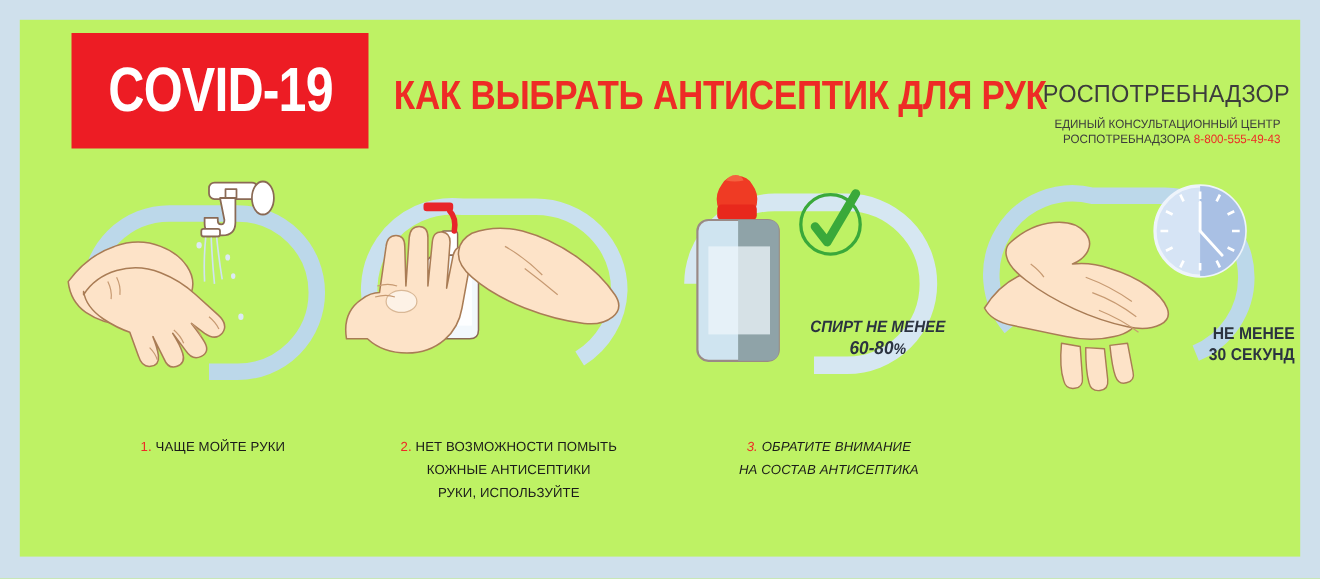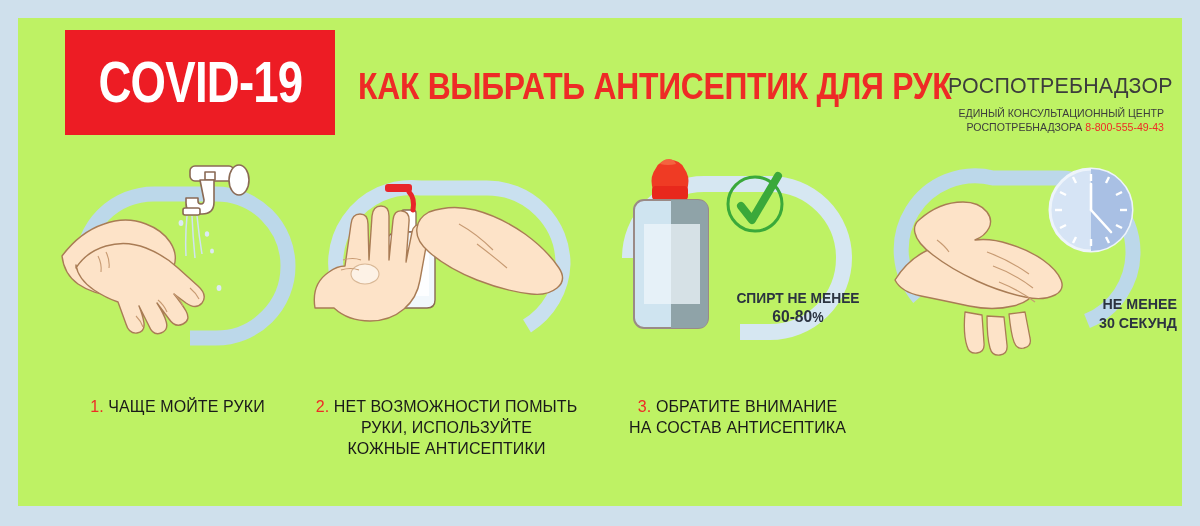--- a/index.html
+++ b/index.html
@@ -63,28 +63,28 @@
     line-height:14px;
     transform:scaleX(.96);
     transform-origin:left center;
     white-space:nowrap;
   }
   .rpn-phone{color:#ee2b26;}
 
   
   .panels{position:absolute;left:0;top:130px;width:100%;height:358px;}
   .panel{position:absolute;top:0;width:291px;height:358px;}
-  .p1{left:22px;} .p2{left:291px;} .p3{left:582px;} .p4{left:873px;}
+  .p1{left:22px;} .p2{left:291px;} .p3{left:582px;font-style:italic;} .p4{left:873px;}
   .art{position:absolute;left:0;top:0;width:291px;height:210px;}
   .art svg{position:absolute;left:0;top:0;}
   .caption{
-    position:absolute;left:0;top:248px;width:275px;
+    position:absolute;left:16px;top:248px;width:275px;
     text-align:center;
     color:#1a1a1a;
-    font-size:16px;
+    font-size:12px;
     line-height:21px;
     letter-spacing:.1px;
   }
   .caption .num{color:#ee2b26;}
   .cap-line{display:block;}
 
   
   .label{
     position:absolute;
     color:#2b3340;
@@ -198,22 +198,22 @@
             <path d="M34 112 q10 -3 18 0"></path>
             <path d="M32 122 q10 -3 18 0"></path>
           </g>
         </svg>
       </div>
       <div class="caption">
         <span class="cap-line">
           <span class="num">2.</span>
           <span>НЕТ ВОЗМОЖНОСТИ ПОМЫТЬ</span>
         </span>
+        <span class="cap-line">КОЖНЫЕ АНТИСЕПТИКИ</span>
         <span class="cap-line">РУКИ, ИСПОЛЬЗУЙТЕ</span>
-        <span class="cap-line">КОЖНЫЕ АНТИСЕПТИКИ</span>
       </div>
     </div>
 
     <div class="panel p3">
       <div class="art">
         <svg width="291" height="210" viewBox="0 0 291 210">
           <path d="M30 110 A74 74 0 0 1 104 36 L170 36 A74 74 0 0 1 244 110 A74 74 0 0 1 170 184 L140 184" fill="none" stroke="#d6e7f2" stroke-width="16"></path>
 
           <g>
             <path d="M56 20 q4 -8 14 -8 q10 0 14 8 q6 8 4 18 q-2 10 -18 10 q-16 0 -18 -10 q-2 -10 4 -18 z" fill="#ef3b24"></path>

